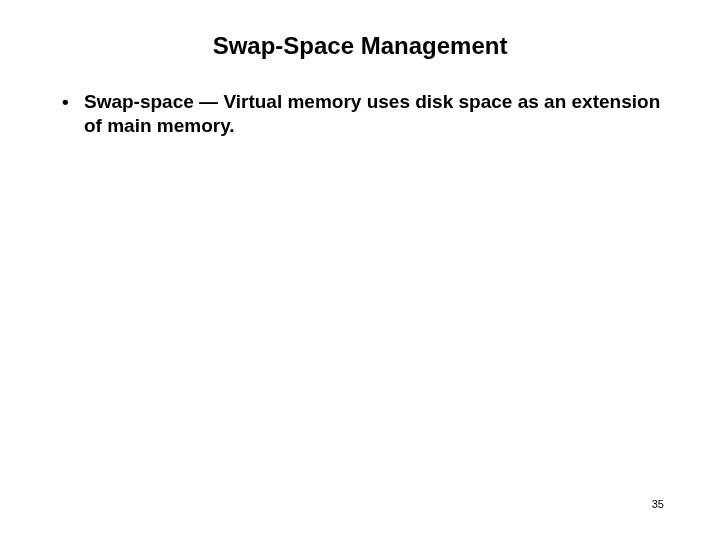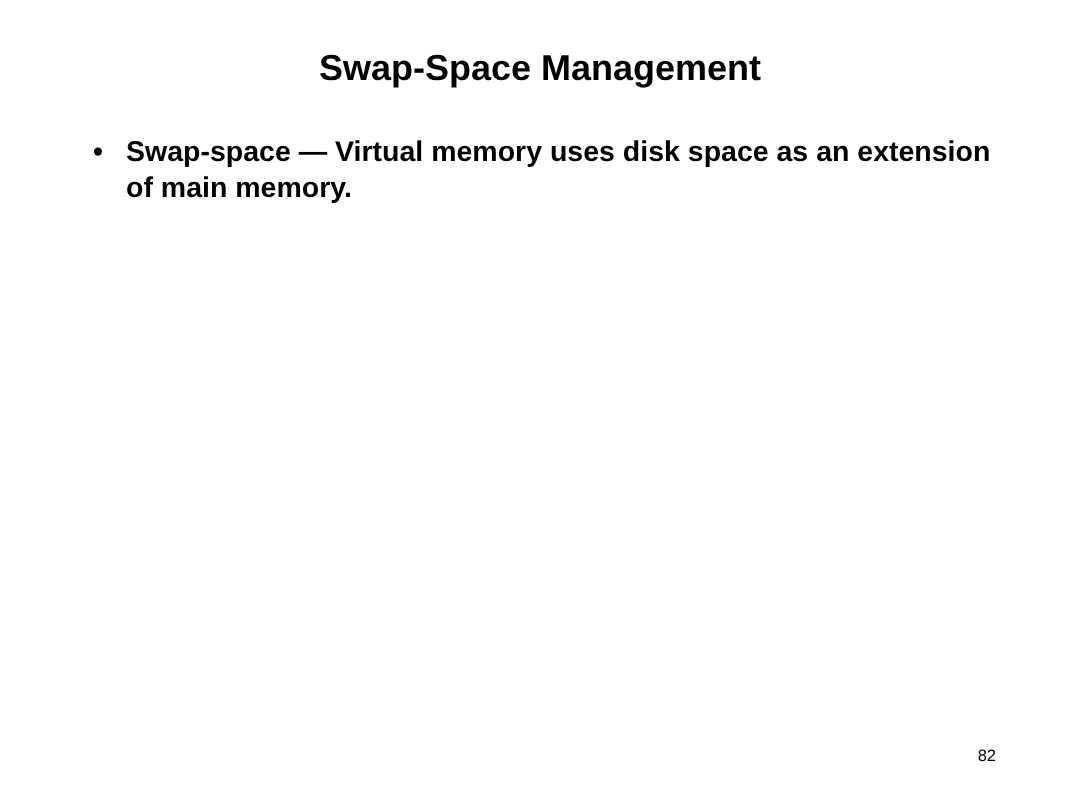--- a/index.html
+++ b/index.html
@@ -12,14 +12,14 @@
     .page-number { position: absolute; right: 56px; bottom: 30px; font-size: 11px; color: #000; }
   </style>
 </head>
 <body>
 
 <div class="slide">
   <h1 class="title">Swap-Space Management</h1>
   <ul class="bullets">
     <li>Swap-space — Virtual memory uses disk space as an extension of main memory.</li>
   </ul>
-  <div class="page-number">82</div>
+  <div class="page-number">35</div>
 </div>
 
 </body></html>

